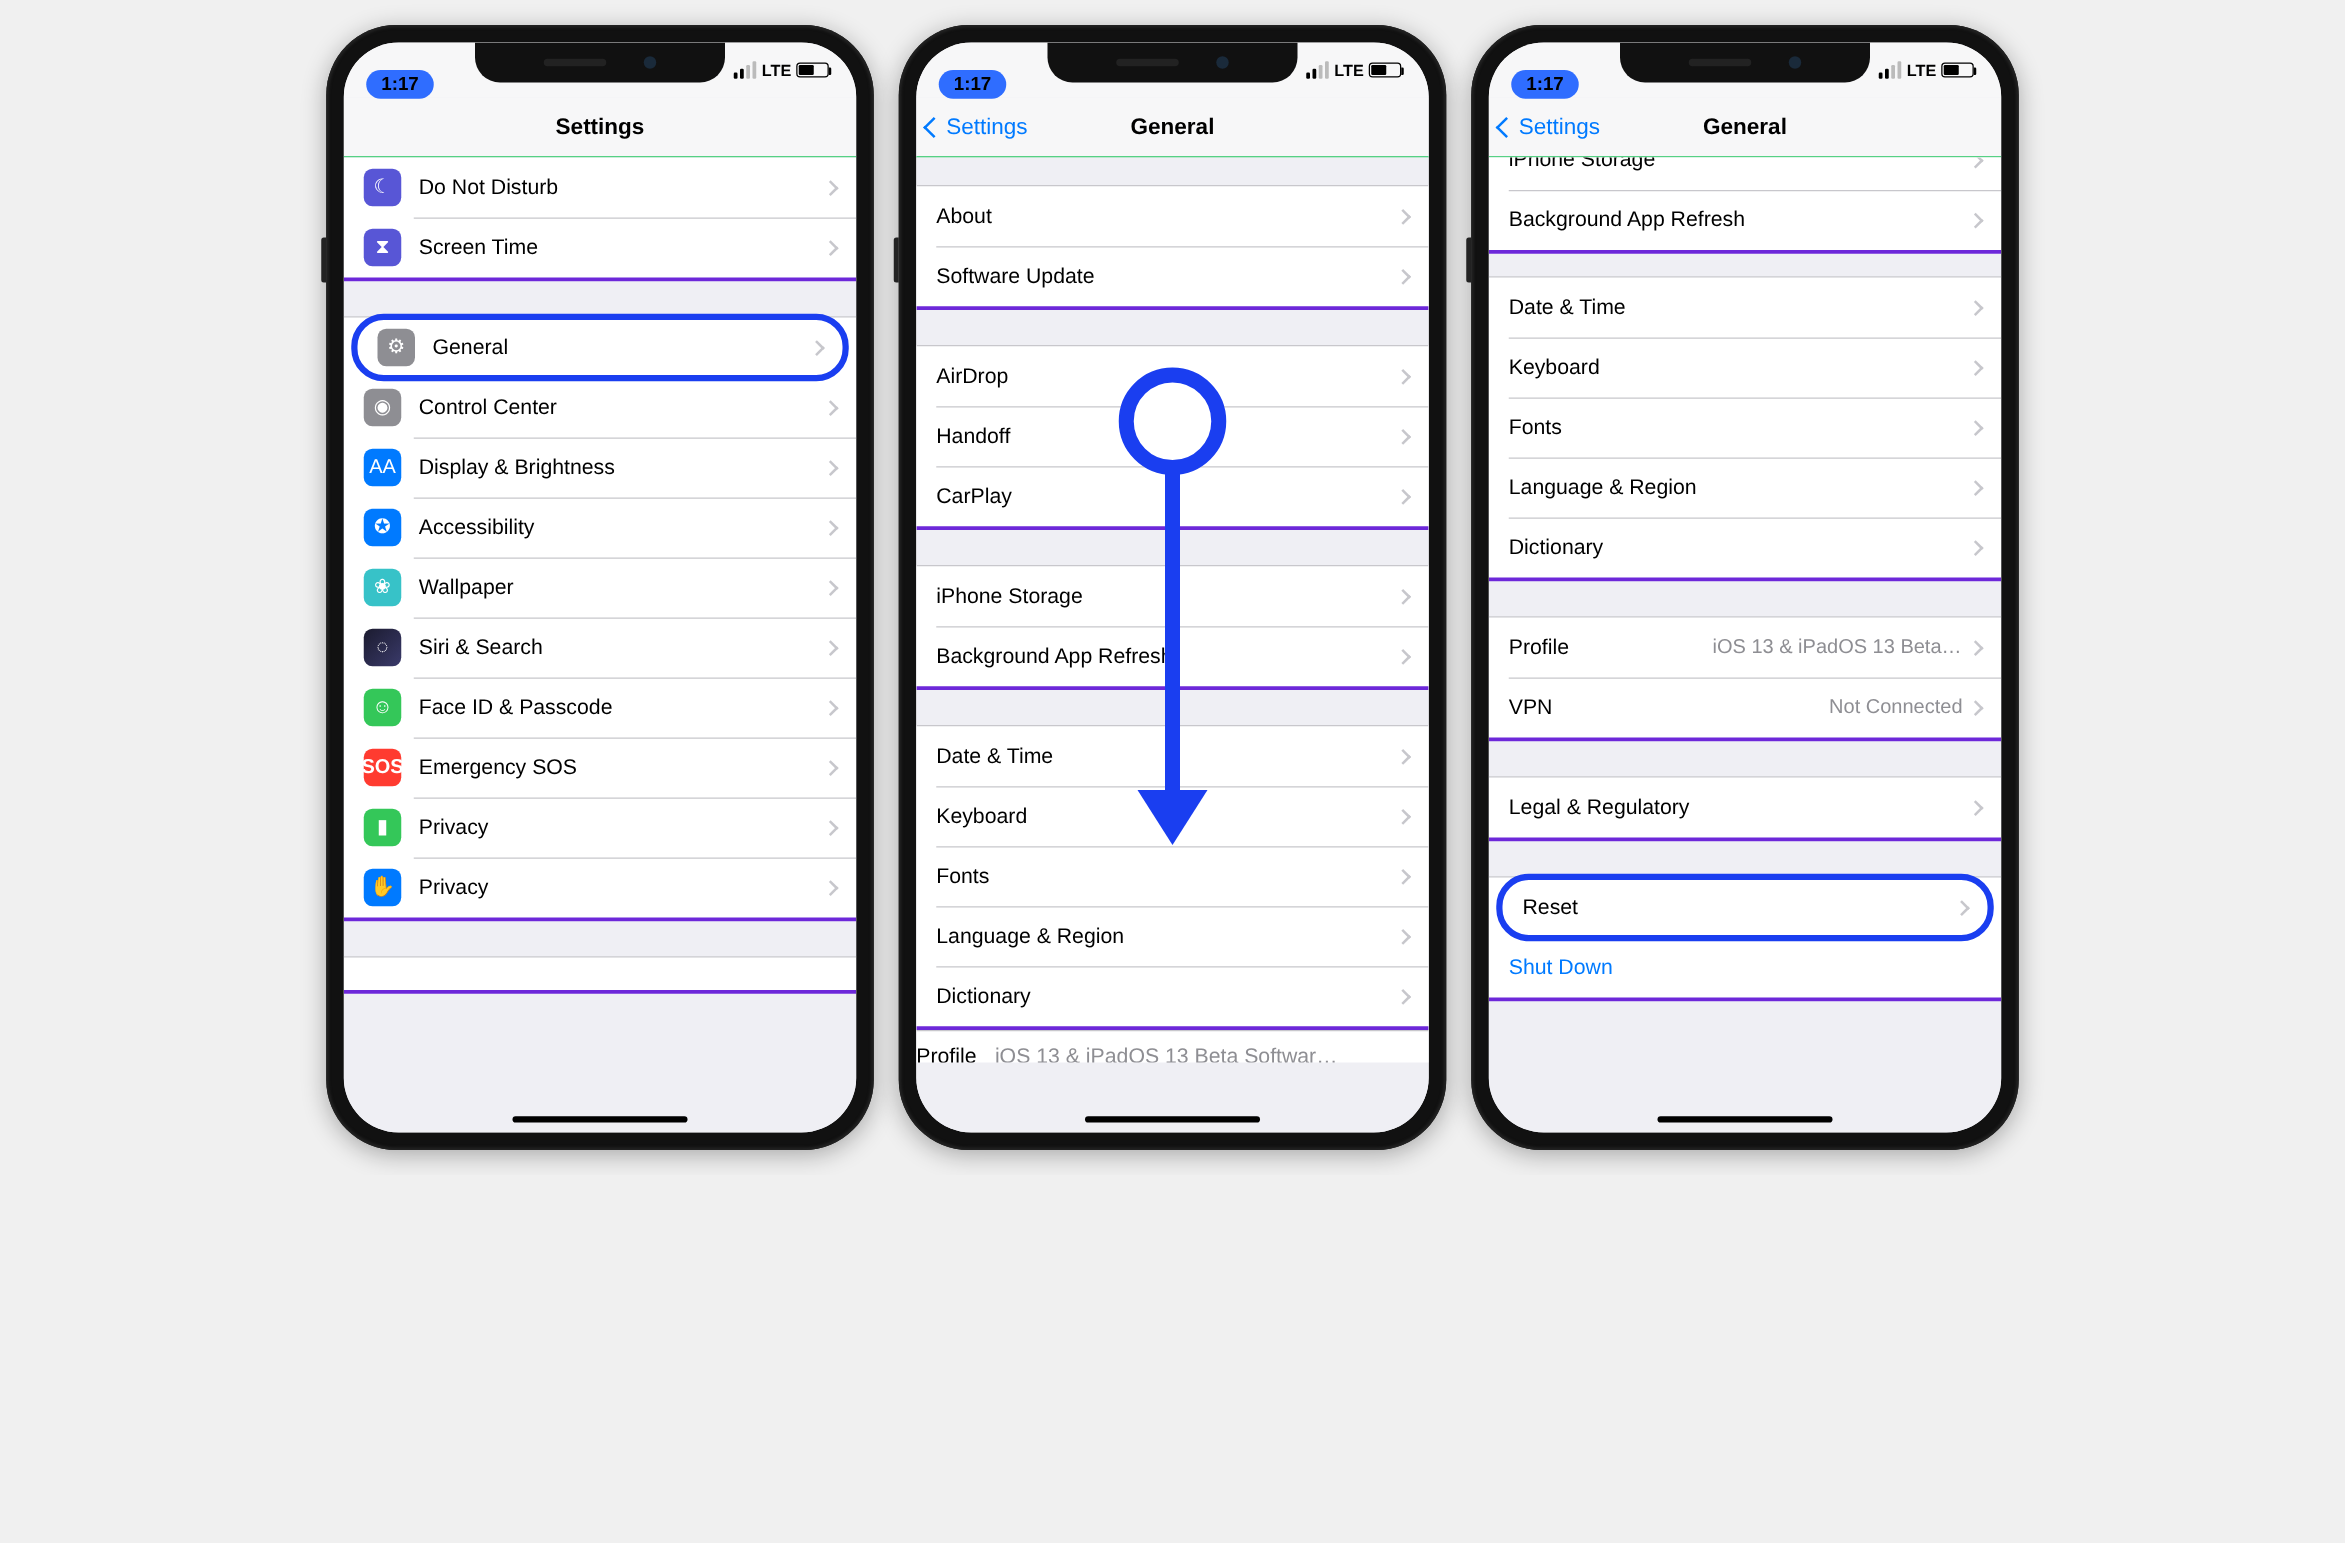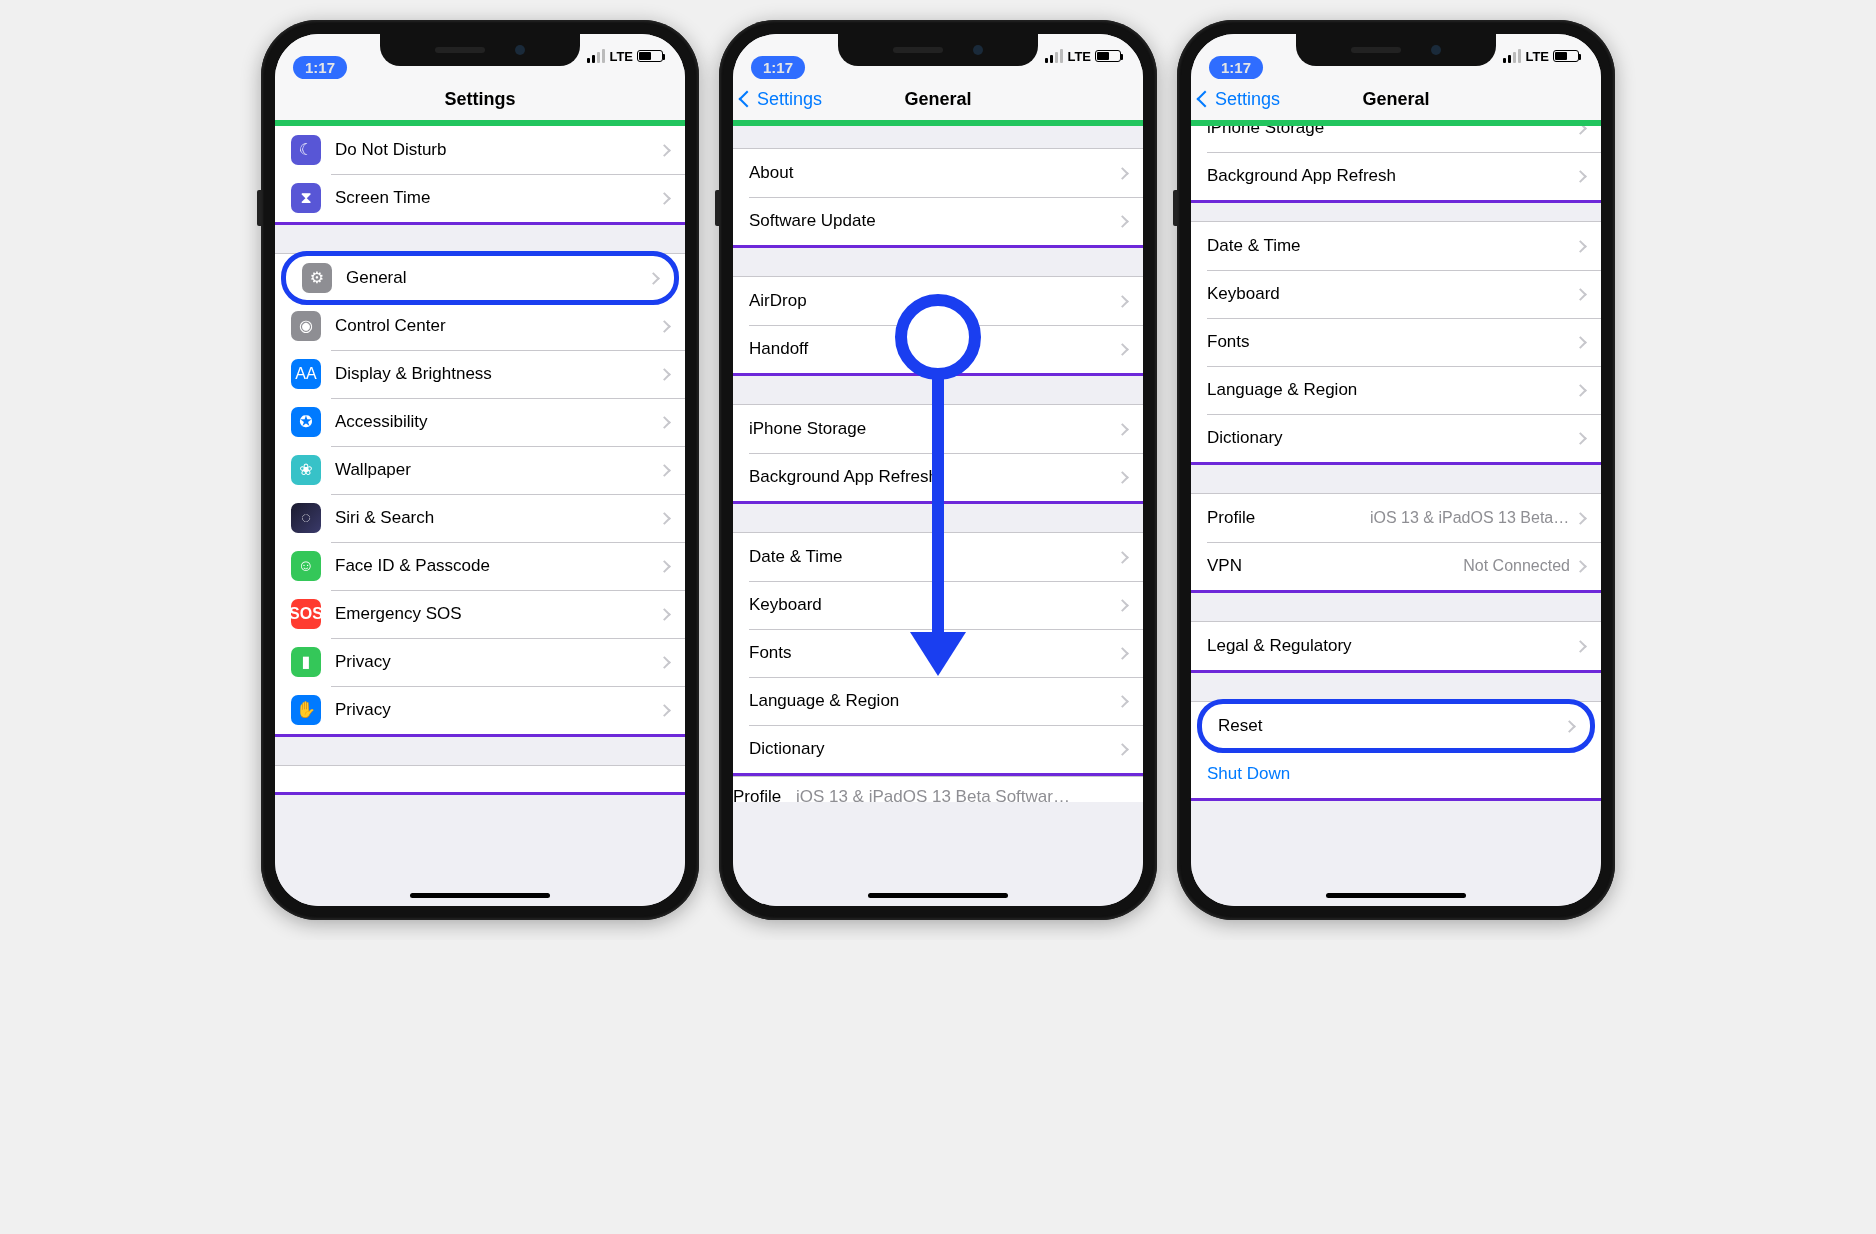--- a/index.html
+++ b/index.html
@@ -55,41 +55,41 @@
     padding: 0 22px 0 18px;
     font-size: 15px;
     font-weight: 600;
     color: #000;
     position: relative;
     z-index: 40;
     background: #f7f7f8;
   }
   .statusbar .timepill{
     background:#2f6dff;
-    color:#e5e5e5;
+    color:#000000;
     border-radius: 14px;
     padding: 3px 12px;
     font-size:15px;
     margin-top:23px;
   }
   .statusbar .right{display:flex;align-items:center;gap:4px;font-size:12px;}
   .sigbars{display:inline-flex;align-items:flex-end;gap:2px;}
   .sigbars span{display:inline-block;width:3px;background:#000;border-radius:1px;}
   .sigbars span:nth-child(1){height:5px;}
   .sigbars span:nth-child(2){height:8px;}
   .sigbars span:nth-child(3){height:11px;background:#bbb;}
   .sigbars span:nth-child(4){height:14px;background:#bbb;}
   .lte{font-size:13px;font-weight:600;}
   .batt{width:26px;height:12px;border:1px solid #000;border-radius:3px;position:relative;}
   .batt::after{content:'';position:absolute;right:-3px;top:3px;width:2px;height:6px;background:#000;border-radius:0 1px 1px 0;}
   .batt .fill{position:absolute;left:1px;top:1px;bottom:1px;width:50%;background:#000;border-radius:1px;}
 
   .navbar {
     height: 48px;
-    border-bottom: 6px solid #22c55e;
+    border-bottom: 1px solid #22c55e;
     background: #f7f7f8;
     display: flex;
     align-items: center;
     justify-content: center;
     position: relative;
     font-size: 18px;
   }
   .navbar .title{font-weight:600;}
   .navbar .back{
     position:absolute;left:8px;top:0;bottom:0;
@@ -361,20 +361,24 @@
         </div>
       <div class="group">
           <div class="row">
             <span class="label">AirDrop</span>
             <span class="disc"></span>
           </div>
           <div class="row">
             <span class="label">Handoff</span>
             <span class="disc"></span>
           </div>
+          <div class="row">
+            <span class="label">CarPlay</span>
+            <span class="disc"></span>
+          </div>
         </div>
       <div class="group">
           <div class="row">
             <span class="label">iPhone Storage</span>
             <span class="disc"></span>
           </div>
           <div class="row">
             <span class="label">Background App Refresh</span>
             <span class="disc"></span>
           </div>

